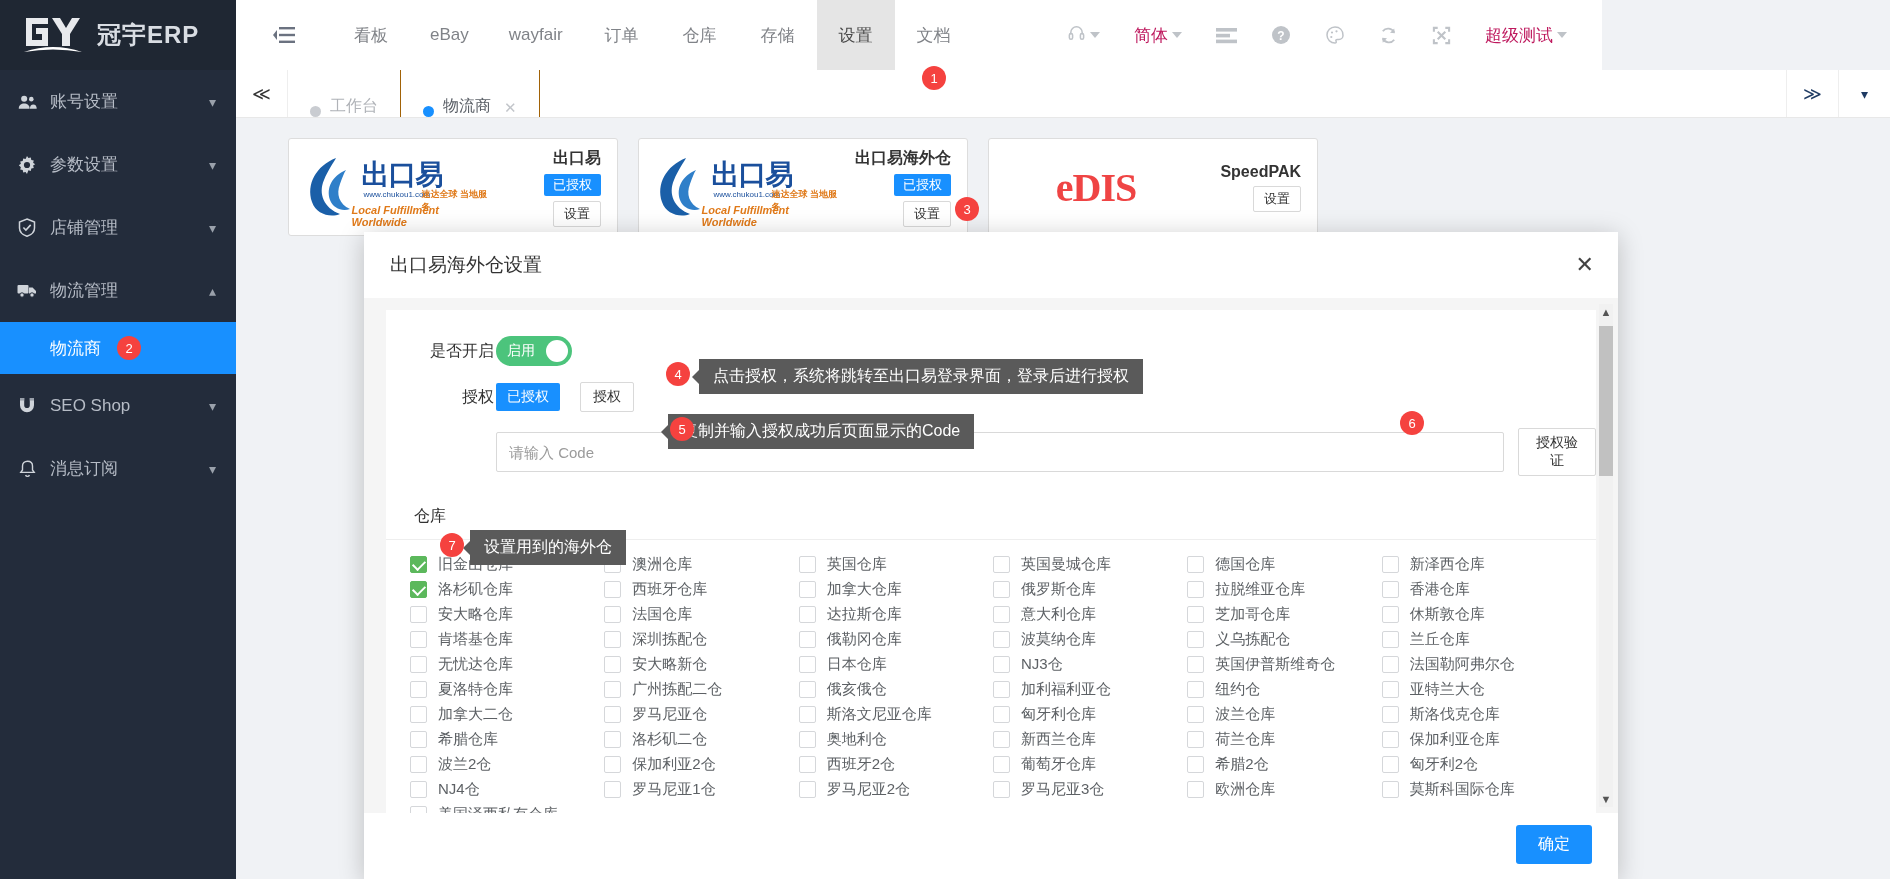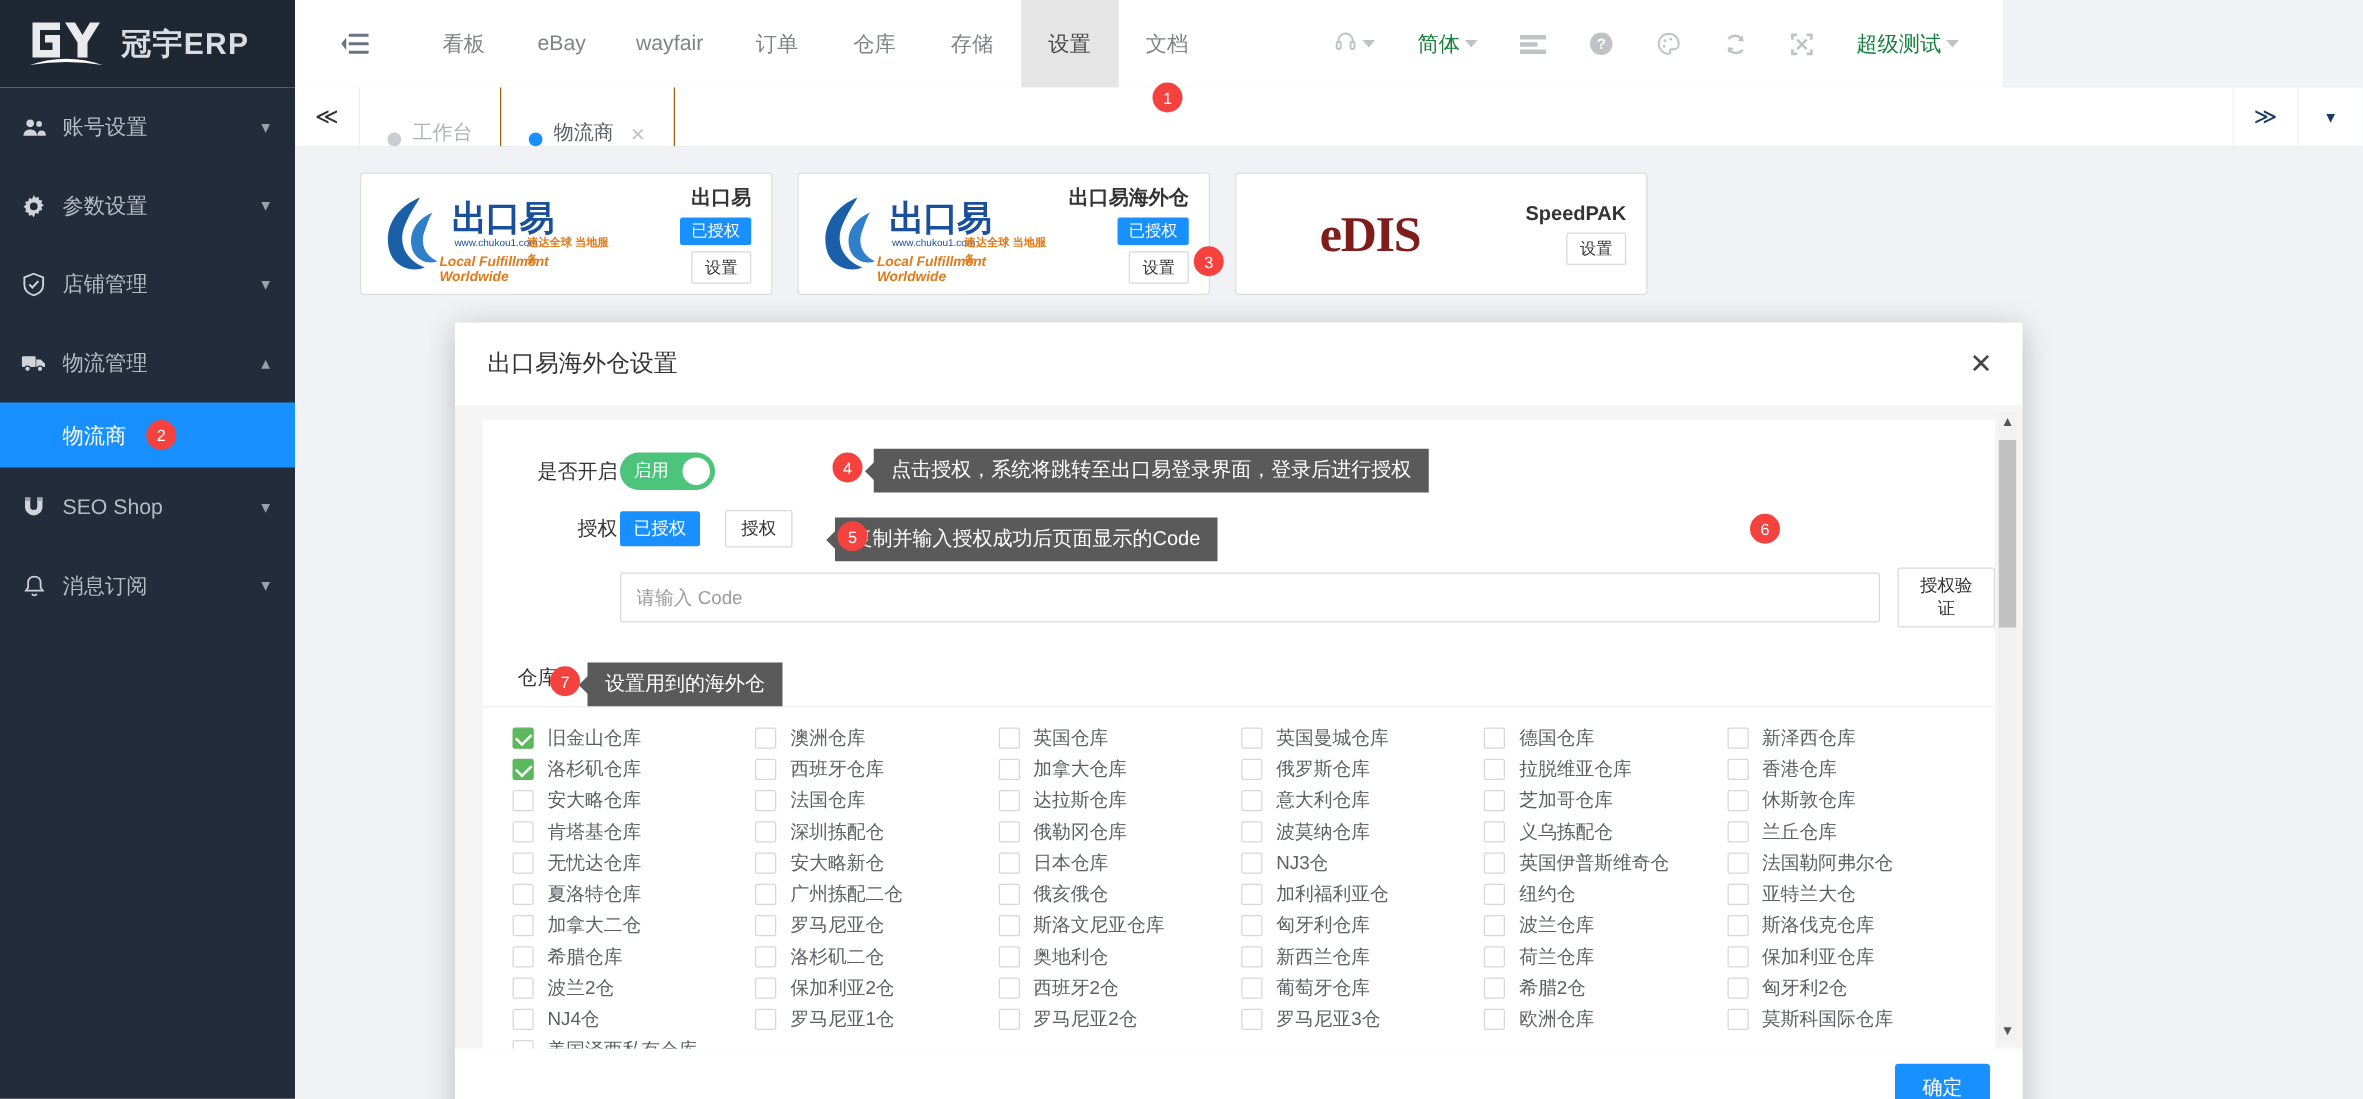--- a/index.html
+++ b/index.html
@@ -24,21 +24,21 @@
     color: #6b7280; cursor: pointer;
   }
   .nav-item {
     min-width: 78px; padding: 0 20px; display: flex; align-items: center; justify-content: center;
     font-size: 17px; color: #808388; cursor: pointer; position: relative; font-weight: 500;
   }
   .nav-item.active { background: #e5e5e5; color: #4a4a4a; }
 
   .topright {
     position: absolute; right: 18px; top: 0; height: 70px;
-    display: flex; align-items: center; gap: 0px; color: #15803d;
+    display: flex; align-items: center; gap: 0px; color: #be185d;
   }
   .tr-item { display: flex; align-items: center; gap: 4px; padding: 0 17px; cursor: pointer; font-size: 17px; }
   .caret { width: 0; height: 0; border-left: 5px solid transparent; border-right: 5px solid transparent; border-top: 6px solid #bfc3c8; display:inline-block; }
 
   
   .sidebar {
     position: absolute; left: 0; top: 70px; width: 236px; height: 809px;
     background: #232c3b; overflow: hidden;
   }
   .side-item {
@@ -418,34 +418,34 @@
       <div class="card-right">
         <div class="card-title">出口易海外仓</div>
         <div class="pill-auth">已授权</div>
         <button class="btn-sm">设置</button>
       </div>
       <div class="step" style="right:-12px; bottom:14px;">3</div>
     </div>
 
     <div class="card">
       <div class="card-logo">
-        <div style="font-family:'Liberation Serif',serif;font-size:40px;font-weight:bold;color:#7f1d1d;letter-spacing:-1px;">eDIS</div>
+        <div style="font-family:'Liberation Serif',serif;font-size:40px;font-weight:bold;color:#ef4444;letter-spacing:-1px;">eDIS</div>
       </div>
       <div class="card-right">
         <div class="card-title">SpeedPAK</div>
         <button class="btn-sm">设置</button>
       </div>
     </div>
 
   </div>
 </div>
 
 <div class="step" style="left:922px; top:66px;">1</div>
 
-<div class="overlay" style="pointer-events:none;margin-top:26px;">
+<div class="overlay" style="pointer-events:none;">
 <div class="modal" style="pointer-events:auto;">
 
   <div class="modal-head">
     <span>出口易海外仓设置</span>
     <span class="modal-x">✕</span>
   </div>
 
   <div class="modal-body">
     <div class="modal-inner">
 

